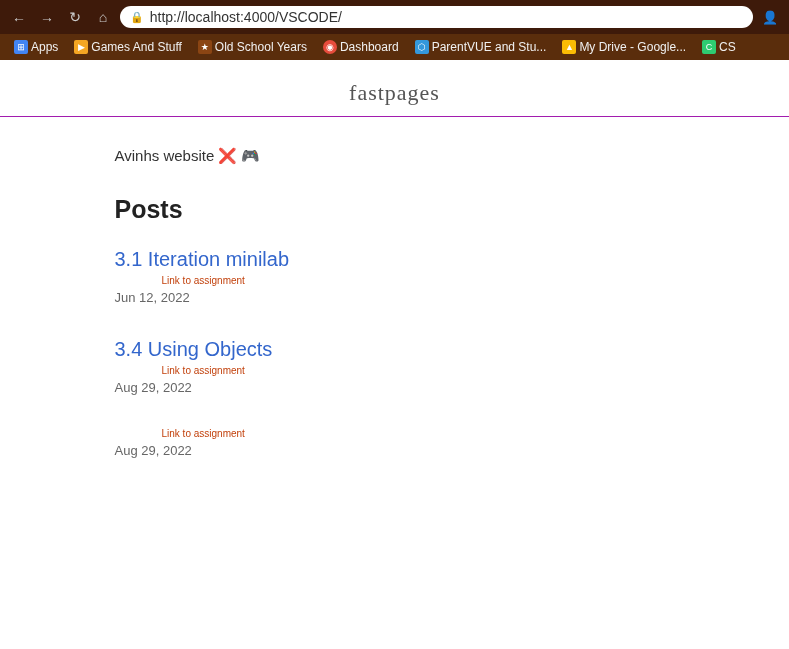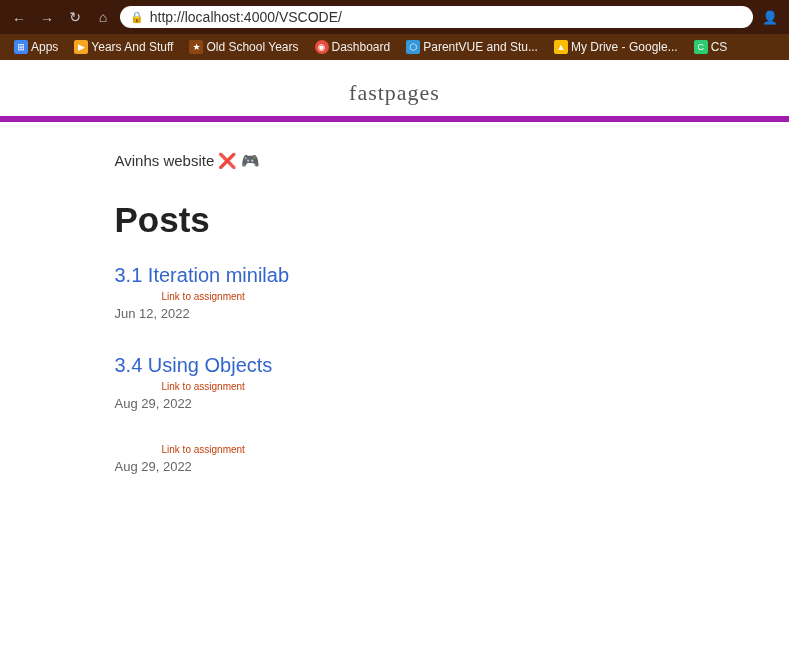--- a/index.html
+++ b/index.html
@@ -89,41 +89,41 @@
     
     .page-content {
       background: #fff;
       min-height: 590px;
       padding: 0;
     }
 
     .site-header {
       text-align: center;
       padding: 20px 0 10px;
-      border-bottom: 6px solid #a21caf;
+      border-bottom: 1px solid #a21caf;
       font-family: Georgia, serif;
       font-size: 22px;
       color: #555;
       letter-spacing: 1px;
     }
 
     .main-area {
       max-width: 600px;
       margin: 0 auto;
       padding: 30px 20px 40px;
     }
 
     .site-tagline {
       font-size: 15px;
       color: #333;
       margin-bottom: 30px;
     }
 
     .posts-heading {
-      font-size: 35px;
+      font-size: 25px;
       font-weight: bold;
       color: #222;
       margin-bottom: 24px;
     }
 
     .post-item {
       margin-bottom: 32px;
     }
 
     .post-title {
@@ -176,21 +176,21 @@
     <div class="nav-btn fav-shield">👤</div>
   </div>
 
   <div class="bookmarks-bar">
     <div class="bookmark-item">
       <span class="bookmark-favicon fav-grid">⊞</span>
       <span>Apps</span>
     </div>
     <div class="bookmark-item">
       <span class="bookmark-favicon fav-games">▶</span>
-      <span>Years And Stuff</span>
+      <span>Games And Stuff</span>
     </div>
     <div class="bookmark-item">
       <span class="bookmark-favicon fav-oldschool">★</span>
       <span>Old School Years</span>
     </div>
     <div class="bookmark-item">
       <span class="bookmark-favicon fav-dash">◉</span>
       <span>Dashboard</span>
     </div>
     <div class="bookmark-item">

